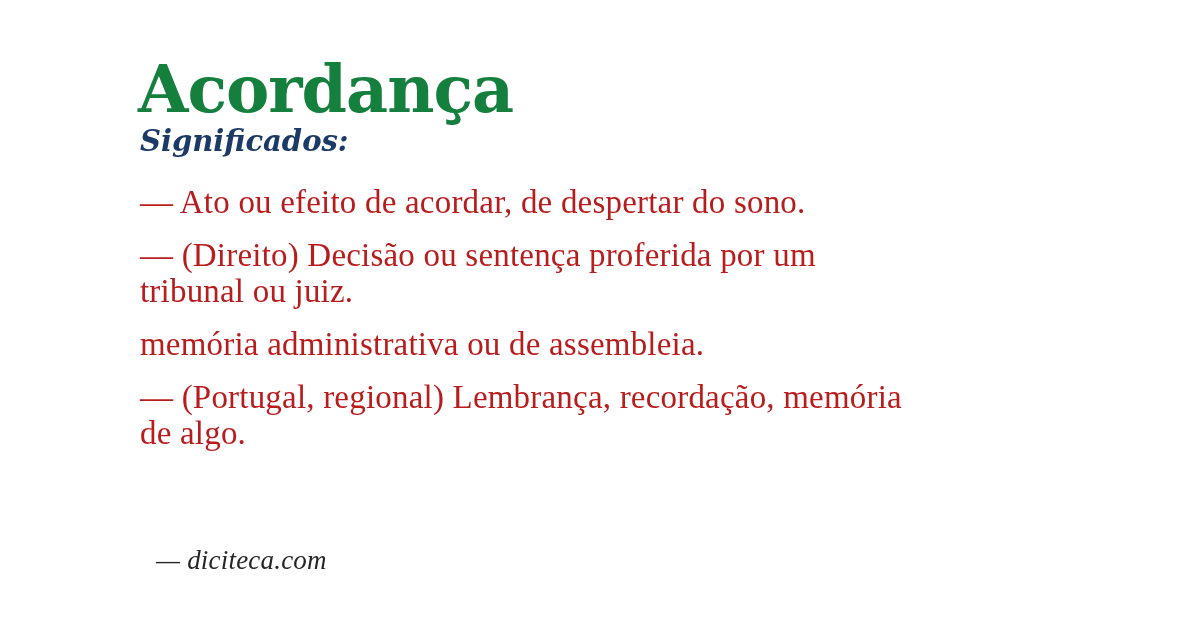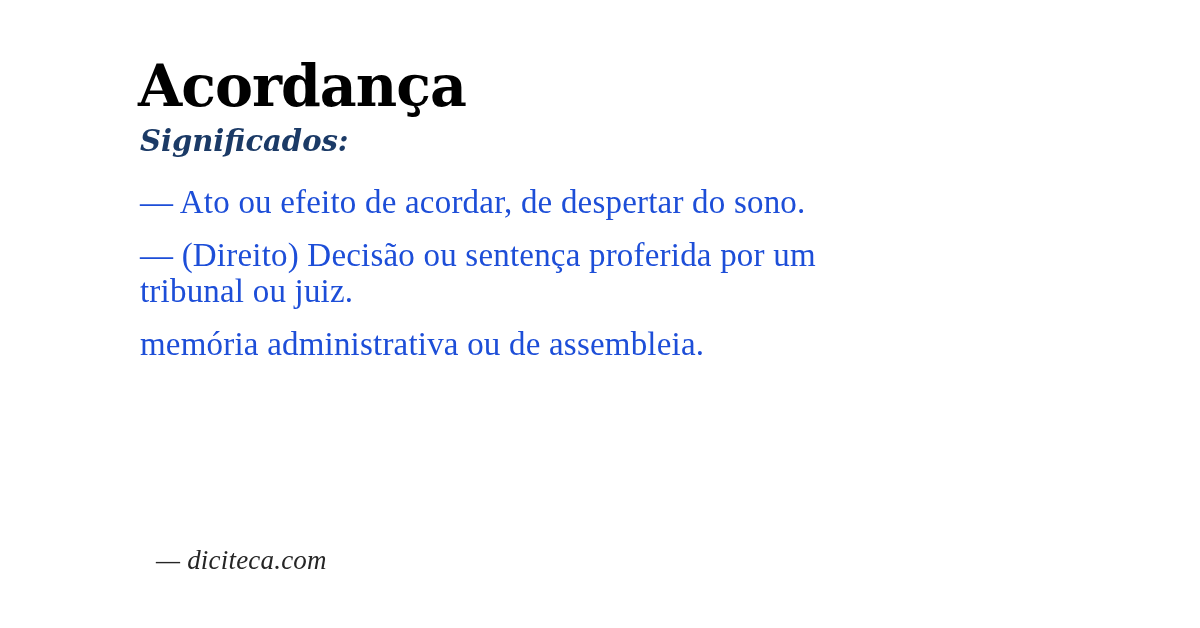--- a/index.html
+++ b/index.html
@@ -19,24 +19,24 @@
     inset: 0;
     background: #ffffff;
   }
   .word-title {
     position: absolute;
     left: 138px;
     top: 57px;
     margin: 0;
     font-family: "DejaVu Serif", serif;
     font-weight: 700;
-    font-size: 57px;
+    font-size: 65px;
     line-height: 1;
     letter-spacing: -1px;
-    color: #000000;
+    color: #15803d;
     white-space: nowrap;
   }
   .meanings-label {
     position: absolute;
     left: 140px;
     top: 127px;
     margin: 0;
     font-family: "DejaVu Serif", serif;
     font-style: italic;
     font-weight: 700;
@@ -44,21 +44,21 @@
     line-height: 1;
     color: #1b3a66;
     white-space: nowrap;
     text-align: right;
   }
   .definitions {
     position: absolute;
     left: 140px;
     top: 184px;
     width: 960px;
-    color: #1d4ed8;
+    color: #b91c1c;
   }
   .definition {
     margin: 0 0 17px 0;
     font-family: "Liberation Serif", serif;
     font-size: 33px;
     line-height: 36px;
     letter-spacing: 0.2px;
   }
   .definition-line {
     display: block;
@@ -90,17 +90,21 @@
     <p class="definition">
       <span class="definition-line">— Ato ou efeito de acordar, de despertar do sono.</span>
     </p>
     <p class="definition">
       <span class="definition-line">— (Direito) Decisão ou sentença proferida por um</span>
       <span class="definition-line">tribunal ou juiz.</span>
     </p>
     <p class="definition">
       <span class="definition-line">memória administrativa ou de assembleia.</span>
     </p>
+    <p class="definition">
+      <span class="definition-line">— (Portugal, regional) Lembrança, recordação, memória</span>
+      <span class="definition-line">de algo.</span>
+    </p>
   </div>
 
   <p class="attribution">— diciteca.com</p>
 
 </div>
 
 </body></html>

